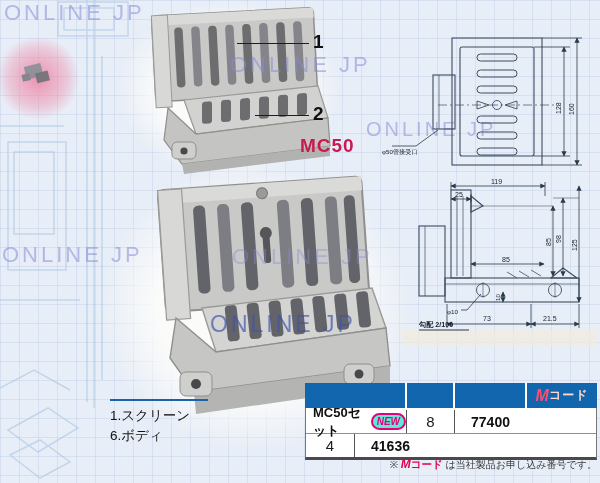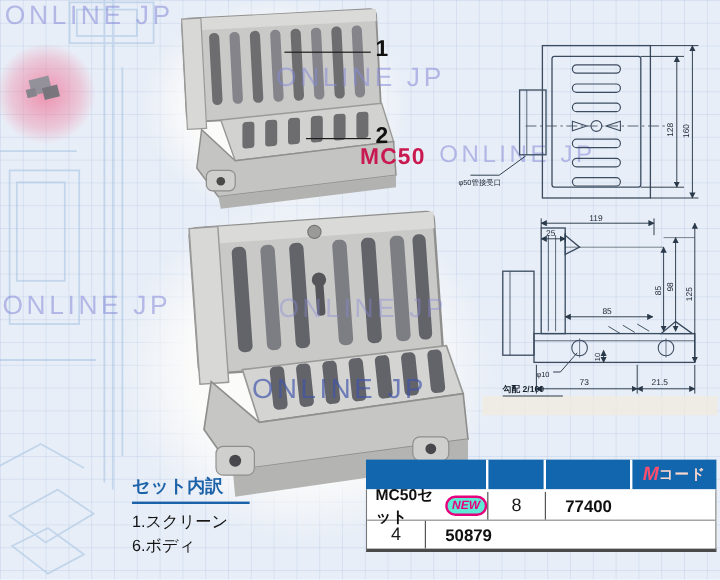--- a/index.html
+++ b/index.html
@@ -175,21 +175,21 @@
   <div class="wm" style="left:230px;top:52px;">ONLINE JP</div>
   <div class="wm small" style="left:366px;top:118px;">ONLINE JP</div>
   <div class="wm" style="left:2px;top:242px;">ONLINE JP</div>
   <div class="wm" style="left:232px;top:244px;opacity:.75;">ONLINE JP</div>
   <div class="wm dark" style="left:210px;top:311px;font-size:23px;">ONLINE JP</div>
 
   <div class="callout-line" style="left:237px;top:43px;width:72px;"></div>
   <div class="callout-num" style="left:313px;top:31px;">1</div>
   <div class="callout-line" style="left:255px;top:115px;width:54px;"></div>
   <div class="callout-num" style="left:313px;top:103px;">2</div>
-  <div class="model-label" style="left:300px;top:121px;">MC50</div>
+  <div class="model-label" style="left:300px;top:135px;">MC50</div>
 
   <svg class="abs" style="left:378px;top:18px;" width="222" height="154" viewBox="0 0 222 154">
     <defs>
       <marker id="arr" viewBox="0 0 10 10" refX="9" refY="5" markerWidth="6.5" markerHeight="6.5" orient="auto-start-reverse">
         <path d="M0,0L10,5L0,10z" fill="#2a3a4a"></path>
       </marker>
     </defs>
     <g stroke="#3c4c60" stroke-width="1.1" fill="none">
       <rect x="74" y="20" width="90" height="127"></rect>
       <rect x="82" y="29" width="74" height="109" rx="2"></rect>
@@ -273,21 +273,20 @@
     <text class="dim" transform="translate(174,75) rotate(-90)">125</text>
     <text class="dim" x="99" y="85.5">85</text>
     <text class="dim-small" transform="translate(97,125) rotate(-90)">10</text>
     <text class="dim-small" x="44" y="138">φ10</text>
     <text class="dim" x="80" y="145">73</text>
     <text class="dim" x="140" y="145">21.5</text>
     <text x="16" y="151" font-size="7.2" font-weight="bold" fill="#14202c">勾配 2/100</text>
   </svg>
 
   <div class="set-box">
-    <div class="set-title">セット内訳</div>
     <div class="set-underline"></div>
     <div class="set-item">1.スクリーン</div>
     <div class="set-item">6.ボディ</div>
   </div>
 
   <div class="price-table">
     <div class="pt-header">
       <div class="cell c-name"></div>
       <div class="cell c-qty"></div>
       <div class="cell c-price"></div>
@@ -307,20 +306,23 @@
           </div>
         <div class="cell c-code">
             <span class="code-text">77400</span>
           </div>
       </div>
       <div class="pt-row">
         <div class="cell c-qty">
             <span class="qty-text">4</span>
           </div>
         <div class="cell c-code">
-            <span class="code-text">50879</span>
+            <span class="code-text">41636</span>
           </div>
       </div>
     </div>
   </div>
 
+  <div class="footnote">
+    <span>※ </span><span class="fm">M</span><span class="fr">コード</span><span> は当社製品お申し込み番号です。</span>
+  </div>
 
 </div>
 
 </body></html>

